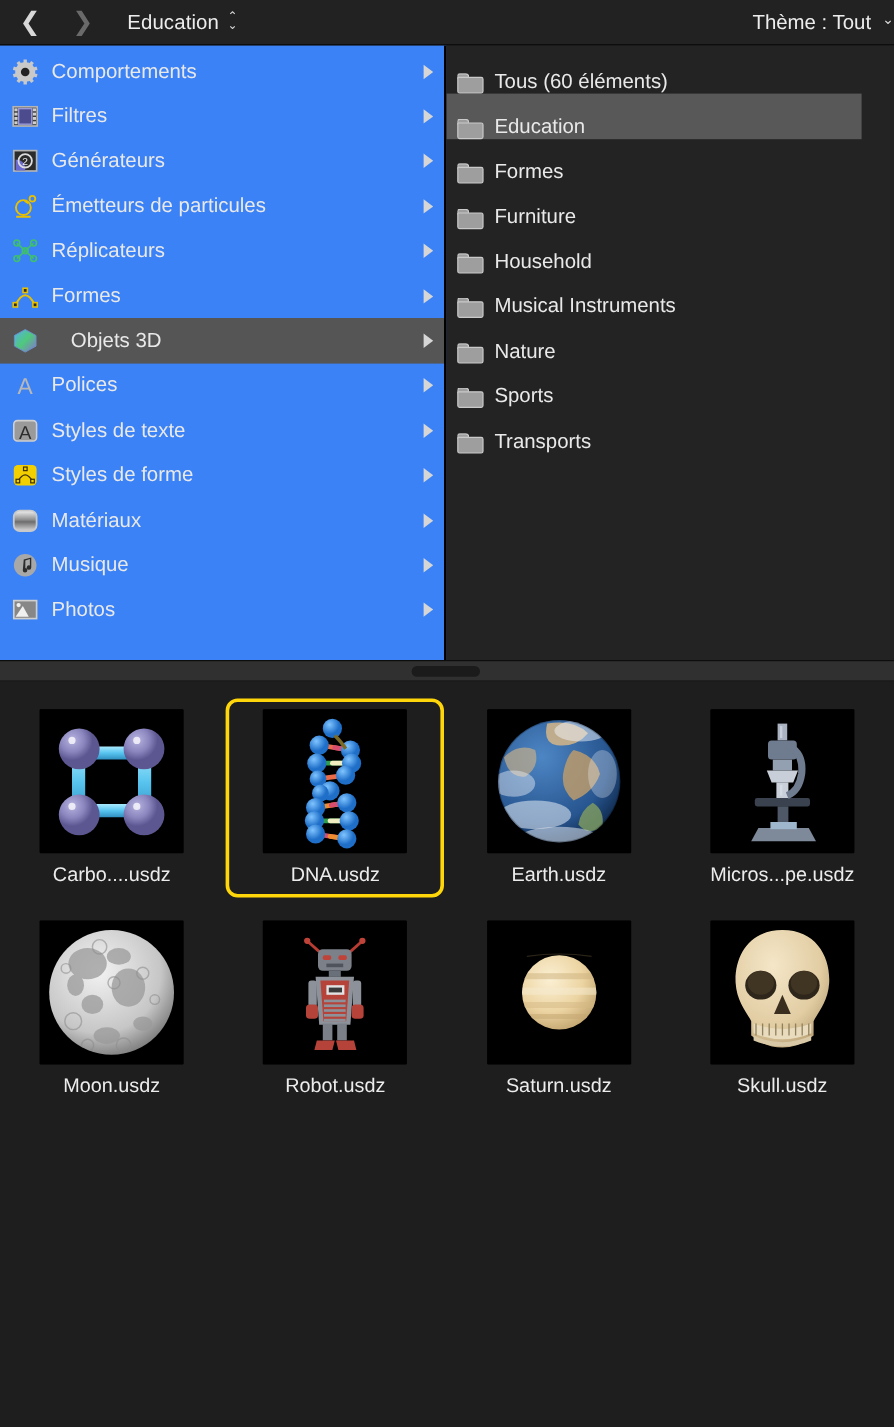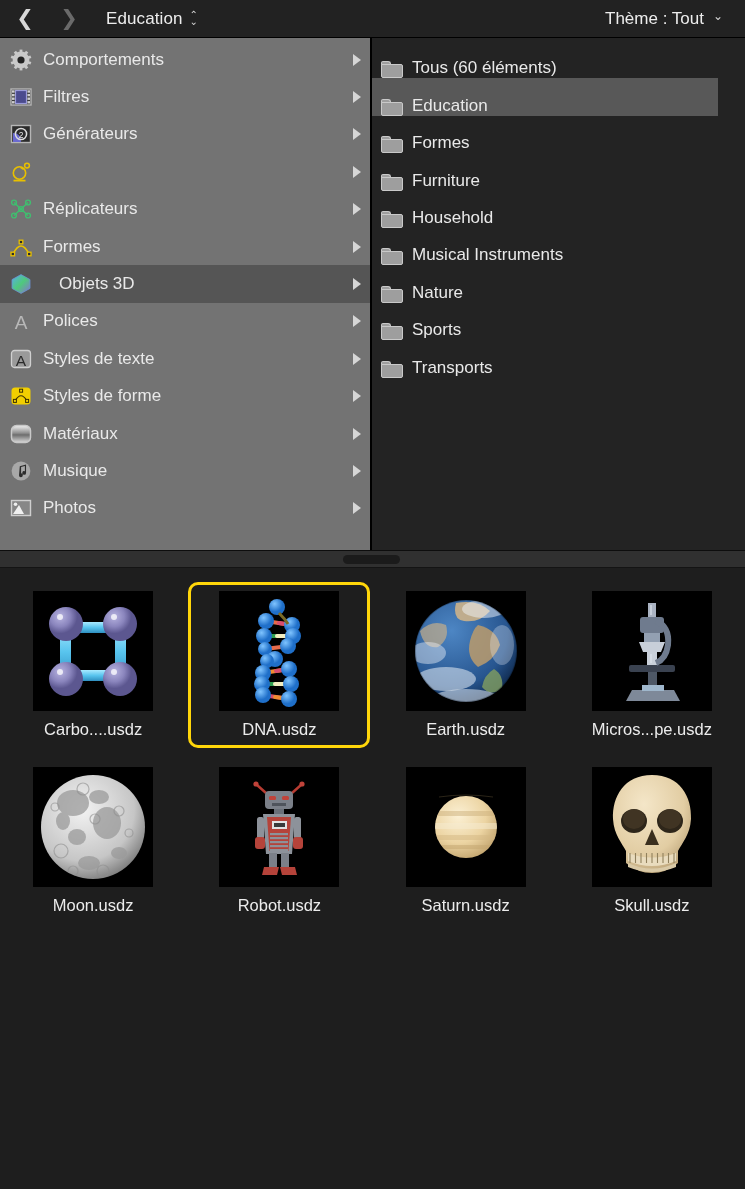--- a/index.html
+++ b/index.html
@@ -53,21 +53,21 @@
     align-items: center;
     line-height: 7px;
     color: #d5d5d5;
     font-size: 10px;
     transform: translateY(-1px);
   }
   .stepper span { display: block; font-family: "DejaVu Sans", sans-serif; }
 
   .theme-menu {
     position: absolute;
-    right: 22px;
+    right: 0;
     display: flex;
     gap: 9px;
     font-size: 17px;
     color: #ededed;
   }
   .chev-dn {
     font-size: 12px;
     color: #d5d5d5;
     font-family: "DejaVu Sans", sans-serif;
   }
@@ -75,21 +75,21 @@
   
   .browser {
     position: relative;
     height: 512px;
     display: flex;
     background: #232323;
     box-sizing: border-box;
   }
   .col-left {
     width: 372px;
-    background: #737373;
+    background: #3b82f6;
     border-right: 2px solid #000;
     box-sizing: border-box;
     padding-top: 3px;
     overflow: hidden;
   }
   .col-right {
     flex: 1;
     background: #232323;
     padding-top: 3px;
     overflow: hidden;
@@ -314,20 +314,21 @@
       </div>
       <div class="row">
         <span class="ico">
           <svg width="22" height="22" viewBox="0 0 22 22">
             <circle cx="9.5" cy="12" r="6.2" fill="none" stroke="#e8c000" stroke-width="1.6"></circle>
             <circle cx="17" cy="4.6" r="2.4" fill="none" stroke="#e8c000" stroke-width="1.5"></circle>
             <path d="M13.5 8.4 L10.5 6.5" stroke="#e8c000" stroke-width="1.4"></path>
             <line x1="3.5" y1="19.6" x2="15.5" y2="19.6" stroke="#e8c000" stroke-width="1.8"></line>
           </svg>
         </span>
+        <span class="label">Émetteurs de particules</span>
         <span class="arrow"></span>
       </div>
       <div class="row">
         <span class="ico">
           <svg width="22" height="22" viewBox="0 0 22 22">
             <g fill="none" stroke="#3fbf6f" stroke-width="1.4">
               <line x1="4" y1="4.5" x2="11" y2="11"></line>
               <line x1="18" y1="4.5" x2="11" y2="11"></line>
               <line x1="4" y1="17.5" x2="11" y2="11"></line>
               <line x1="18" y1="17.5" x2="11" y2="11"></line>

